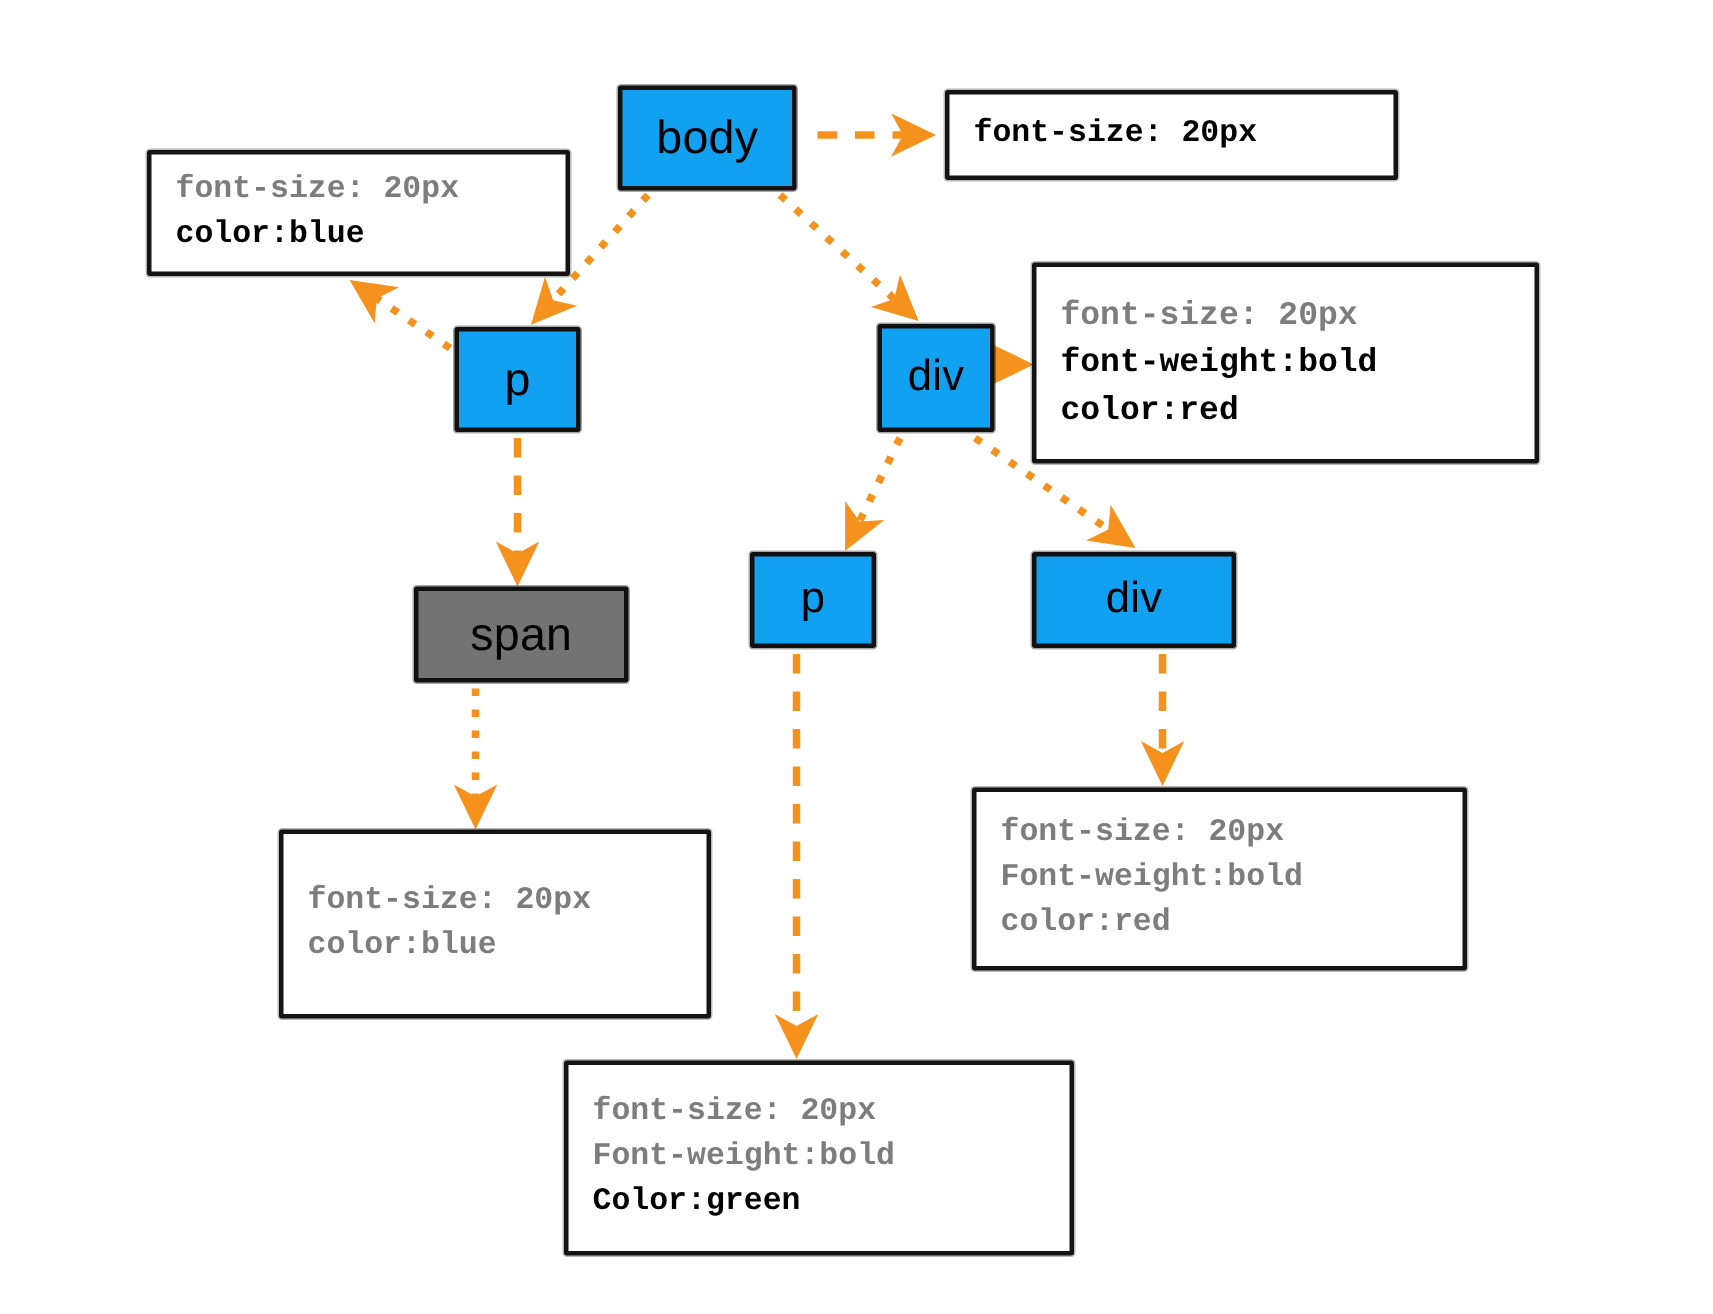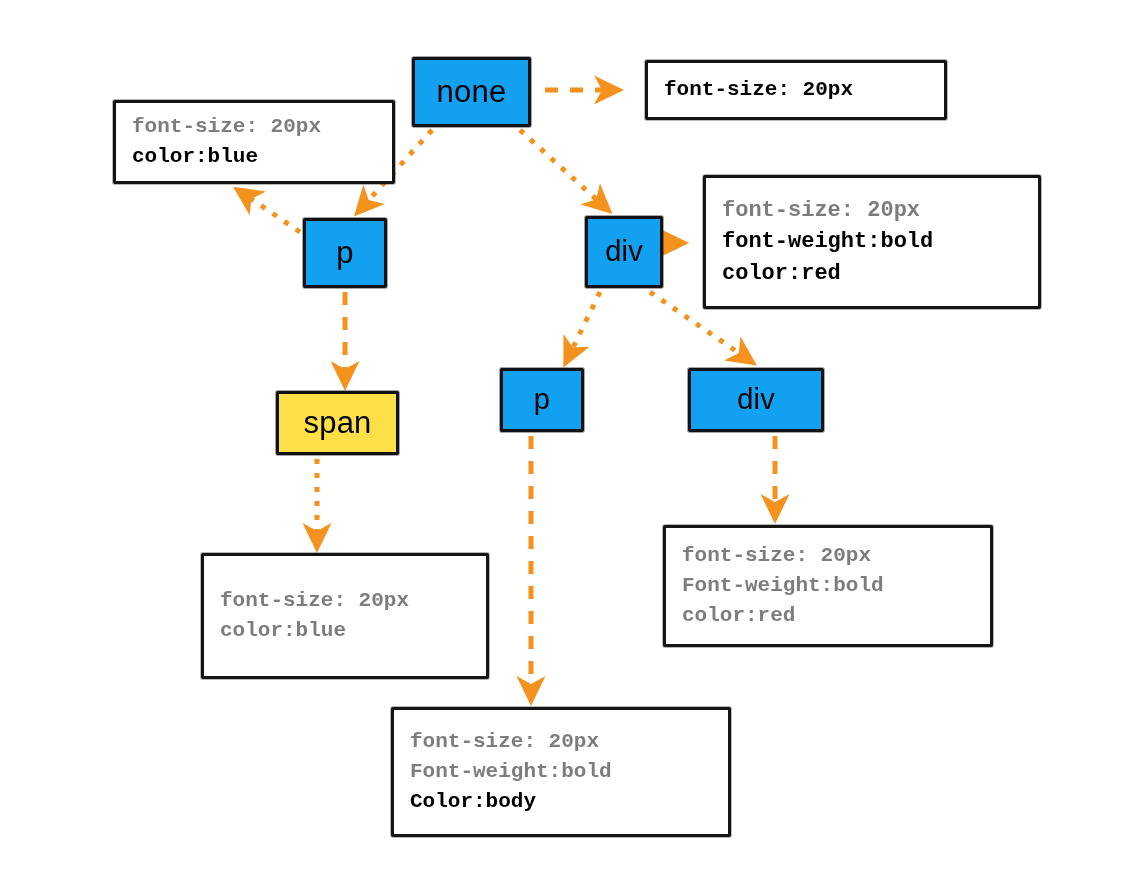--- a/index.html
+++ b/index.html
@@ -53,21 +53,20 @@
     background: #ffffff;
     border: 3px solid #141414;
     border-radius: 2px;
     display: flex;
     flex-direction: column;
     justify-content: center;
     font-family: "Liberation Mono", monospace;
     z-index: 2;
     box-shadow: 0 0 0 1px rgba(0,0,0,0.28);
     padding: 6px 16px;
-    margin-left: 15px;
   }
   .note-line {
     white-space: pre;
     line-height: 1.42;
   }
   .w-inherited {
     color: #7d7d7d;
     font-weight: 700;
   }
   .w-declared {
@@ -96,29 +95,29 @@
         <line x1="600" y1="292" x2="566" y2="362" stroke="#F5921E" stroke-width="5" stroke-linecap="butt" stroke-dasharray="5 9" marker-end="url(#arrowhead)"></line>
         <line x1="650" y1="292" x2="752" y2="362" stroke="#F5921E" stroke-width="5" stroke-linecap="butt" stroke-dasharray="5 9" marker-end="url(#arrowhead)"></line>
         <line x1="317" y1="459" x2="317" y2="547" stroke="#F5921E" stroke-width="5" stroke-linecap="butt" stroke-dasharray="5 9" marker-end="url(#arrowhead)"></line>
         <line x1="531" y1="436" x2="531" y2="700" stroke="#F5921E" stroke-width="5" stroke-linecap="butt" stroke-dasharray="13 12" marker-end="url(#arrowhead)"></line>
         <line x1="775" y1="436" x2="775" y2="518" stroke="#F5921E" stroke-width="5" stroke-linecap="butt" stroke-dasharray="13 12" marker-end="url(#arrowhead)"></line>
       </g>
   </svg>
 
   <div id="node-layer">
       <div class="node" style="left: 412px; top: 57px; width: 119px; height: 70px; font-size: 31px; background: rgb(18, 160, 240); border-color: rgb(17, 17, 17);">
-        <span class="node-label">none</span>
+        <span class="node-label">body</span>
       </div>
       <div class="node" style="left: 303px; top: 218px; width: 84px; height: 70px; font-size: 31px; background: rgb(18, 160, 240); border-color: rgb(17, 17, 17);">
         <span class="node-label">p</span>
       </div>
       <div class="node" style="left: 585px; top: 216px; width: 78px; height: 72px; font-size: 29px; background: rgb(18, 160, 240); border-color: rgb(17, 17, 17);">
         <span class="node-label">div</span>
       </div>
-      <div class="node" style="left: 276px; top: 391px; width: 123px; height: 64px; font-size: 31px; background: #fde047; border-color: rgb(17, 17, 17);">
+      <div class="node" style="left: 276px; top: 391px; width: 143px; height: 64px; font-size: 31px; background: #737373; border-color: rgb(17, 17, 17);">
         <span class="node-label">span</span>
       </div>
       <div class="node" style="left: 500px; top: 368px; width: 84px; height: 64px; font-size: 29px; background: rgb(18, 160, 240); border-color: rgb(17, 17, 17);">
         <span class="node-label">p</span>
       </div>
       <div class="node" style="left: 688px; top: 368px; width: 136px; height: 64px; font-size: 29px; background: rgb(18, 160, 240); border-color: rgb(17, 17, 17);">
         <span class="node-label">div</span>
       </div>
     </div>
   <div id="note-layer">
@@ -139,17 +138,17 @@
         <div class="note-line w-inherited">color:blue</div>
       </div>
       <div class="note" style="left: 648px; top: 525px; width: 330px; height: 122px; font-size: 21px;">
         <div class="note-line w-inherited">font-size: 20px</div>
         <div class="note-line w-inherited">Font-weight:bold</div>
         <div class="note-line w-inherited">color:red</div>
       </div>
       <div class="note" style="left: 376px; top: 707px; width: 340px; height: 130px; font-size: 21px;">
         <div class="note-line w-inherited">font-size: 20px</div>
         <div class="note-line w-inherited">Font-weight:bold</div>
-        <div class="note-line w-declared">Color:body</div>
+        <div class="note-line w-declared">Color:green</div>
       </div>
     </div>
 
 </div>
 
 </body></html>

